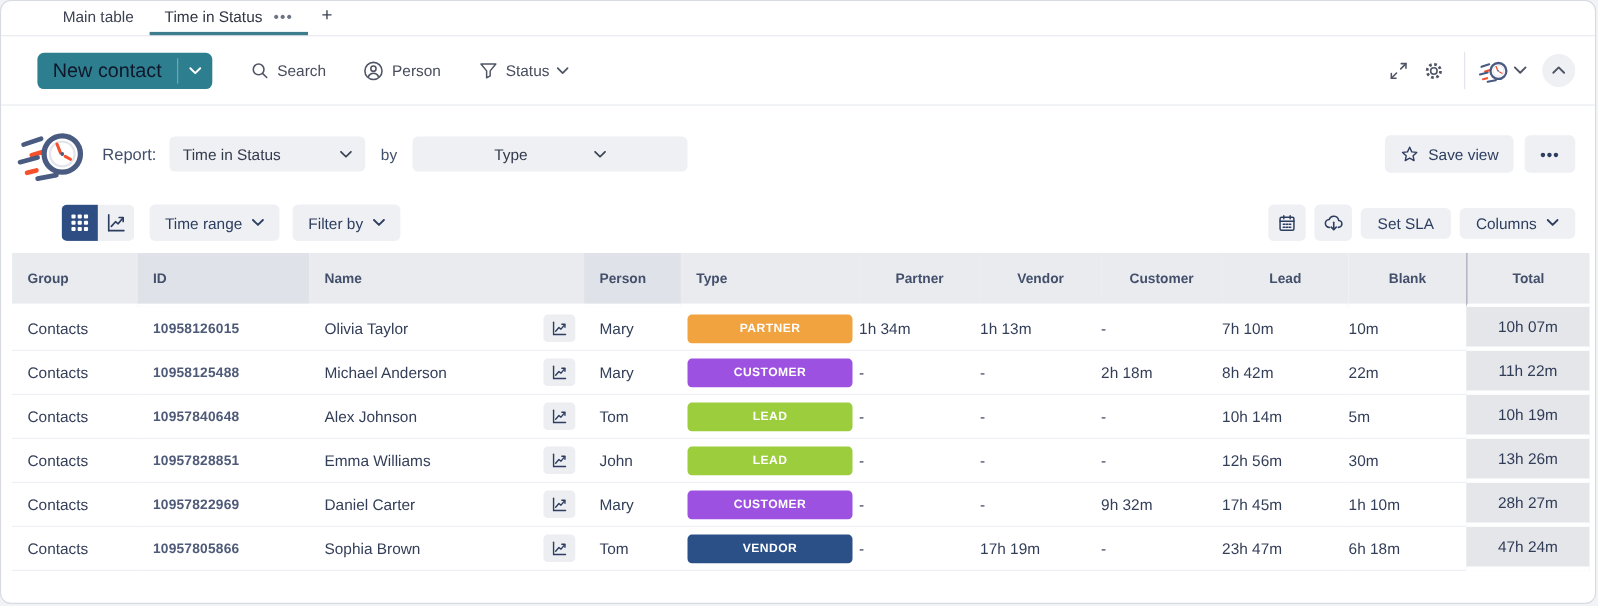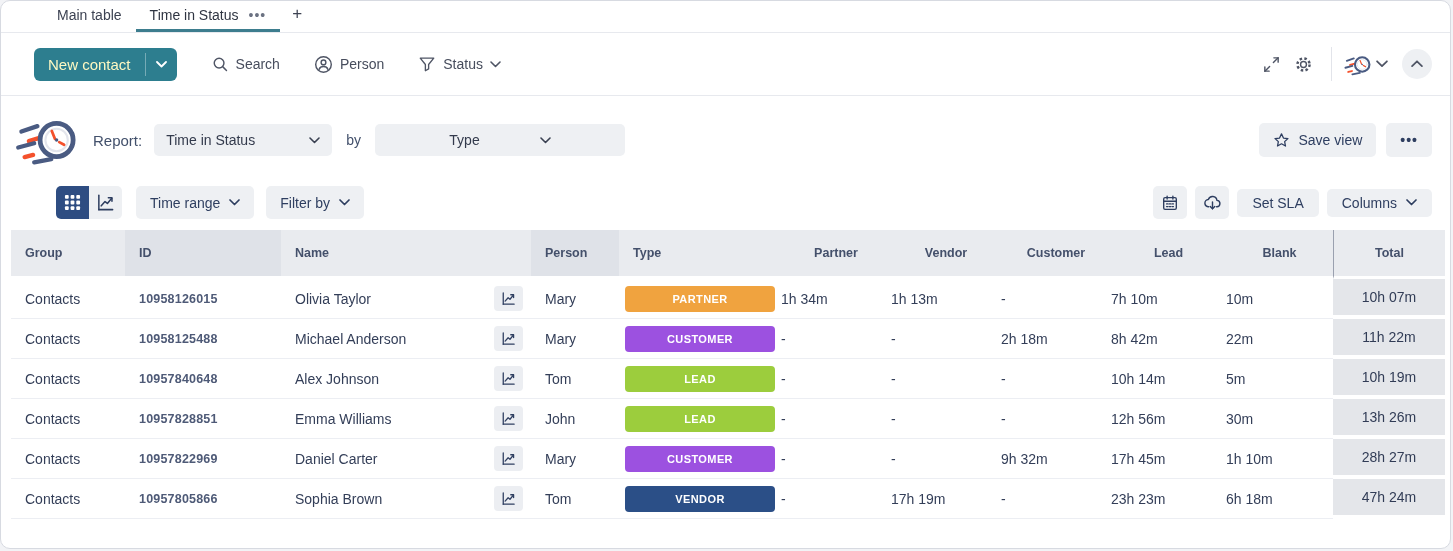--- a/index.html
+++ b/index.html
@@ -10,21 +10,21 @@
   }
   
   .tabbar { display:flex; align-items:flex-end; height:32px; border-bottom:1px solid #e7e9ee; padding-left:42px; }
   .tab { font-size:14px; color:#3c4252; padding:7px 14px 9px; cursor:pointer; display:flex; align-items:center; gap:10px; position:relative; }
   .tab.active { border-bottom:3px solid #3d7d8e; padding-bottom:6px; color:#2f3542; }
   .tab-dots { font-size:14px; color:#6b7282; letter-spacing:1px; line-height:8px; }
   .tab-add { font-size:17px; color:#3c4252; padding:4px 12px 8px; cursor:pointer; }
   
   .toolbar { height:63px; display:flex; align-items:center; padding:0 18px 0 33px; border-bottom:1px solid #e7e9ee; }
   .btn-new { display:flex; align-items:stretch; background:#2d7e8f; border-radius:6px; overflow:hidden; height:33px; cursor:pointer; }
-  .btn-new .main { color:#fef9c3; font-size:15px; padding:0 14px; display:flex; align-items:center; }
+  .btn-new .main { color:#0f172a; font-size:18px; padding:0 14px; display:flex; align-items:center; }
   .btn-new .sep { width:1px; background:rgba(255,255,255,.35); margin:5px 0; }
   .btn-new .caret { display:flex; align-items:center; padding:0 10px; }
   .tool-item { display:flex; align-items:center; gap:7px; margin-left:34px; font-size:14px; color:#474d5d; cursor:pointer; }
   .spacer { flex:1; }
   .icon-btn { background:none; border:none; display:flex; align-items:center; justify-content:center; width:32px; height:32px; cursor:pointer; border-radius:4px; }
   .vdiv { width:1px; height:34px; background:#e2e4ea; margin:0 12px; }
   .applogo-wrap { display:flex; align-items:center; gap:4px; cursor:pointer; }
   .collapse-btn { width:30px; height:30px; border-radius:50%; background:#eef0f3; border:none; display:flex; align-items:center; justify-content:center; cursor:pointer; margin-left:14px; }
   
   .report-row { display:flex; align-items:center; padding:16px 18px 14px 14px; }
@@ -456,20 +456,20 @@
                   <polyline points="13,5 16.8,5 16.8,8.8"></polyline>
                 </svg>
               </button>
             </div>
           </td>
         <td>Tom</td>
         <td class="typecell"><span class="badge" data-type="VENDOR">VENDOR</span></td>
         <td class="num">-</td>
         <td class="num">17h 19m</td>
         <td class="num">-</td>
-        <td class="num">23h 23m</td>
+        <td class="num">23h 47m</td>
         <td class="num">6h 18m</td>
         <td class="totalcell">47h 24m</td>
       </tr>
     </tbody>
   </table>
 
 </div>
 
 </body></html>

